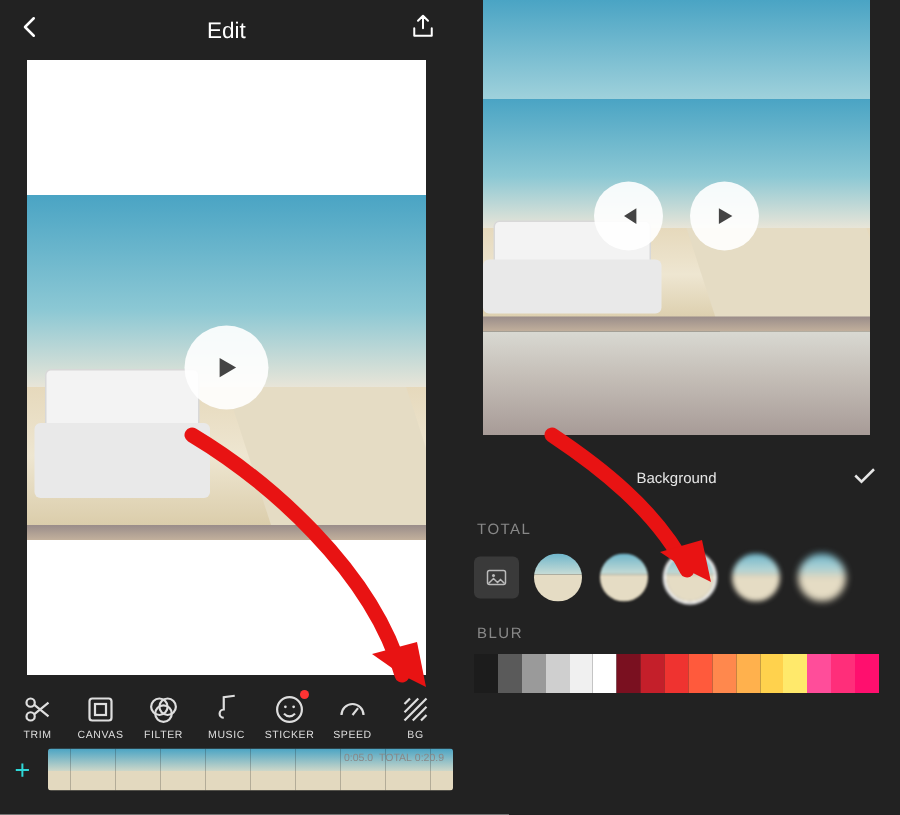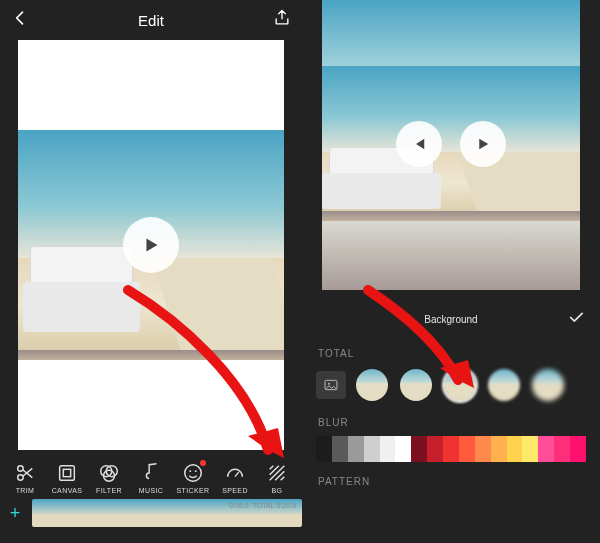--- a/index.html
+++ b/index.html
@@ -413,21 +413,20 @@
         <div class="sw" style="background: rgb(255, 90, 60);"></div>
         <div class="sw" style="background: rgb(255, 136, 77);"></div>
         <div class="sw" style="background: rgb(255, 177, 77);"></div>
         <div class="sw" style="background: rgb(255, 210, 77);"></div>
         <div class="sw" style="background: rgb(255, 233, 107);"></div>
         <div class="sw" style="background: rgb(255, 77, 154);"></div>
         <div class="sw" style="background: rgb(255, 46, 122);"></div>
         <div class="sw" style="background: rgb(255, 15, 110);"></div>
       </div>
 
-    <div class="section-label">PATTERN</div>
   </div>
 
   <div class="arrow" style="left:56px; top:280px; width:130px; height:130px;">
     <svg width="130" height="130">
       <path d="M10 10 C 40 30, 80 60, 100 100"></path>
       <polygon points="100,100 82,88 110,80 116,108"></polygon>
     </svg>
   </div>
 </div>
 

